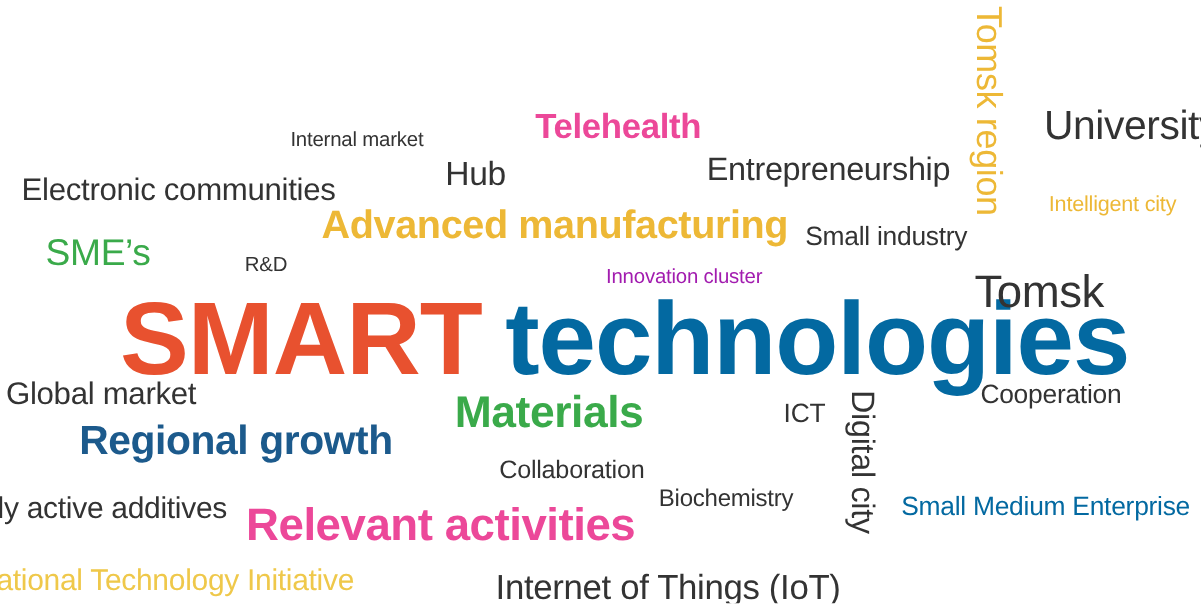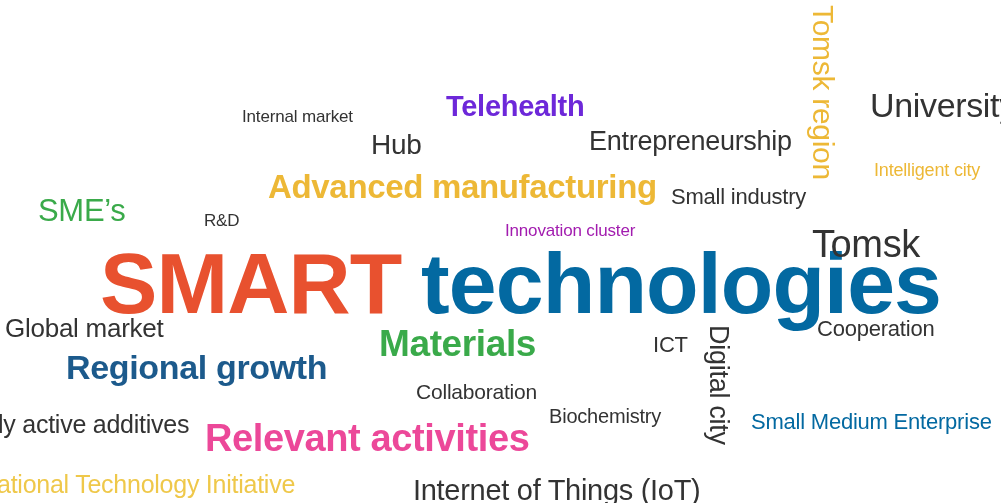--- a/index.html
+++ b/index.html
@@ -35,24 +35,25 @@
 </head>
 <body>
 
 <div id="cloud" style="width: 1001px; height: 503px; background: rgb(255, 255, 255);">
     <div class="word w-bold" style="left: 100px; top: 240px; font-size: 86px; color: rgb(232, 81, 47);">SMART</div>
     <div class="word w-bold" style="left: 421px; top: 240px; font-size: 86px; color: #0369a1;">technologies</div>
     <div class="word w-bold" style="left: 205px; top: 419px; font-size: 38px; color: #ec4899;">Relevant activities</div>
     <div class="word w-bold" style="left: 66px; top: 350px; font-size: 34px; color: rgb(28, 90, 140);">Regional  growth</div>
     <div class="word w-bold" style="left: 268px; top: 170px; font-size: 33px; color: rgb(237, 184, 54);">Advanced manufacturing</div>
     <div class="word w-bold" style="left: 379px; top: 325px; font-size: 37px; color: rgb(58, 170, 74);">Materials</div>
-    <div class="word w-bold" style="left: 446px; top: 92px; font-size: 29px; color: #6d28d9;">Telehealth</div>
+    <div class="word w-bold" style="left: 446px; top: 92px; font-size: 29px; color: #ec4899;">Telehealth</div>
     <div class="word w-norm" style="left: 812px; top: 225px; font-size: 38px; color: rgb(51, 51, 51);">Tomsk</div>
     <div class="word w-norm" style="left: 870px; top: 88px; font-size: 34px; color: rgb(51, 51, 51);">University</div>
     <div class="word w-norm" style="left: 589px; top: 128px; font-size: 27px; color: rgb(51, 51, 51);">Entrepreneurship</div>
+    <div class="word w-norm" style="left: 18px; top: 145px; font-size: 26px; color: rgb(51, 51, 51);">Electronic communities</div>
     <div class="word w-norm" style="left: 413px; top: 476px; font-size: 29px; color: rgb(51, 51, 51);">Internet of Things (IoT)</div>
     <div class="word w-norm" style="left: 38px; top: 195px; font-size: 31px; color: rgb(58, 170, 74);">SME’s</div>
     <div class="word w-norm" style="left: 371px; top: 131px; font-size: 28px; color: rgb(51, 51, 51);">Hub</div>
     <div class="word w-norm" style="left: 5px; top: 315px; font-size: 26px; color: rgb(51, 51, 51);">Global market</div>
     <div class="word w-norm" style="left: -2px; top: 412px; font-size: 25px; color: rgb(51, 51, 51);">ly active additives</div>
     <div class="word w-norm" style="left: -3px; top: 472px; font-size: 25px; color: rgb(239, 200, 74);">ational Technology Initiative</div>
     <div class="word w-norm" style="left: 751px; top: 411px; font-size: 22px; color: #0369a1;">Small Medium Enterprise</div>
     <div class="word w-norm" style="left: 817px; top: 318px; font-size: 22px; color: rgb(51, 51, 51);">Cooperation</div>
     <div class="word w-norm" style="left: 671px; top: 186px; font-size: 22px; color: rgb(51, 51, 51);">Small industry</div>
     <div class="word w-norm" style="left: 416px; top: 381px; font-size: 21px; color: rgb(51, 51, 51);">Collaboration</div>

